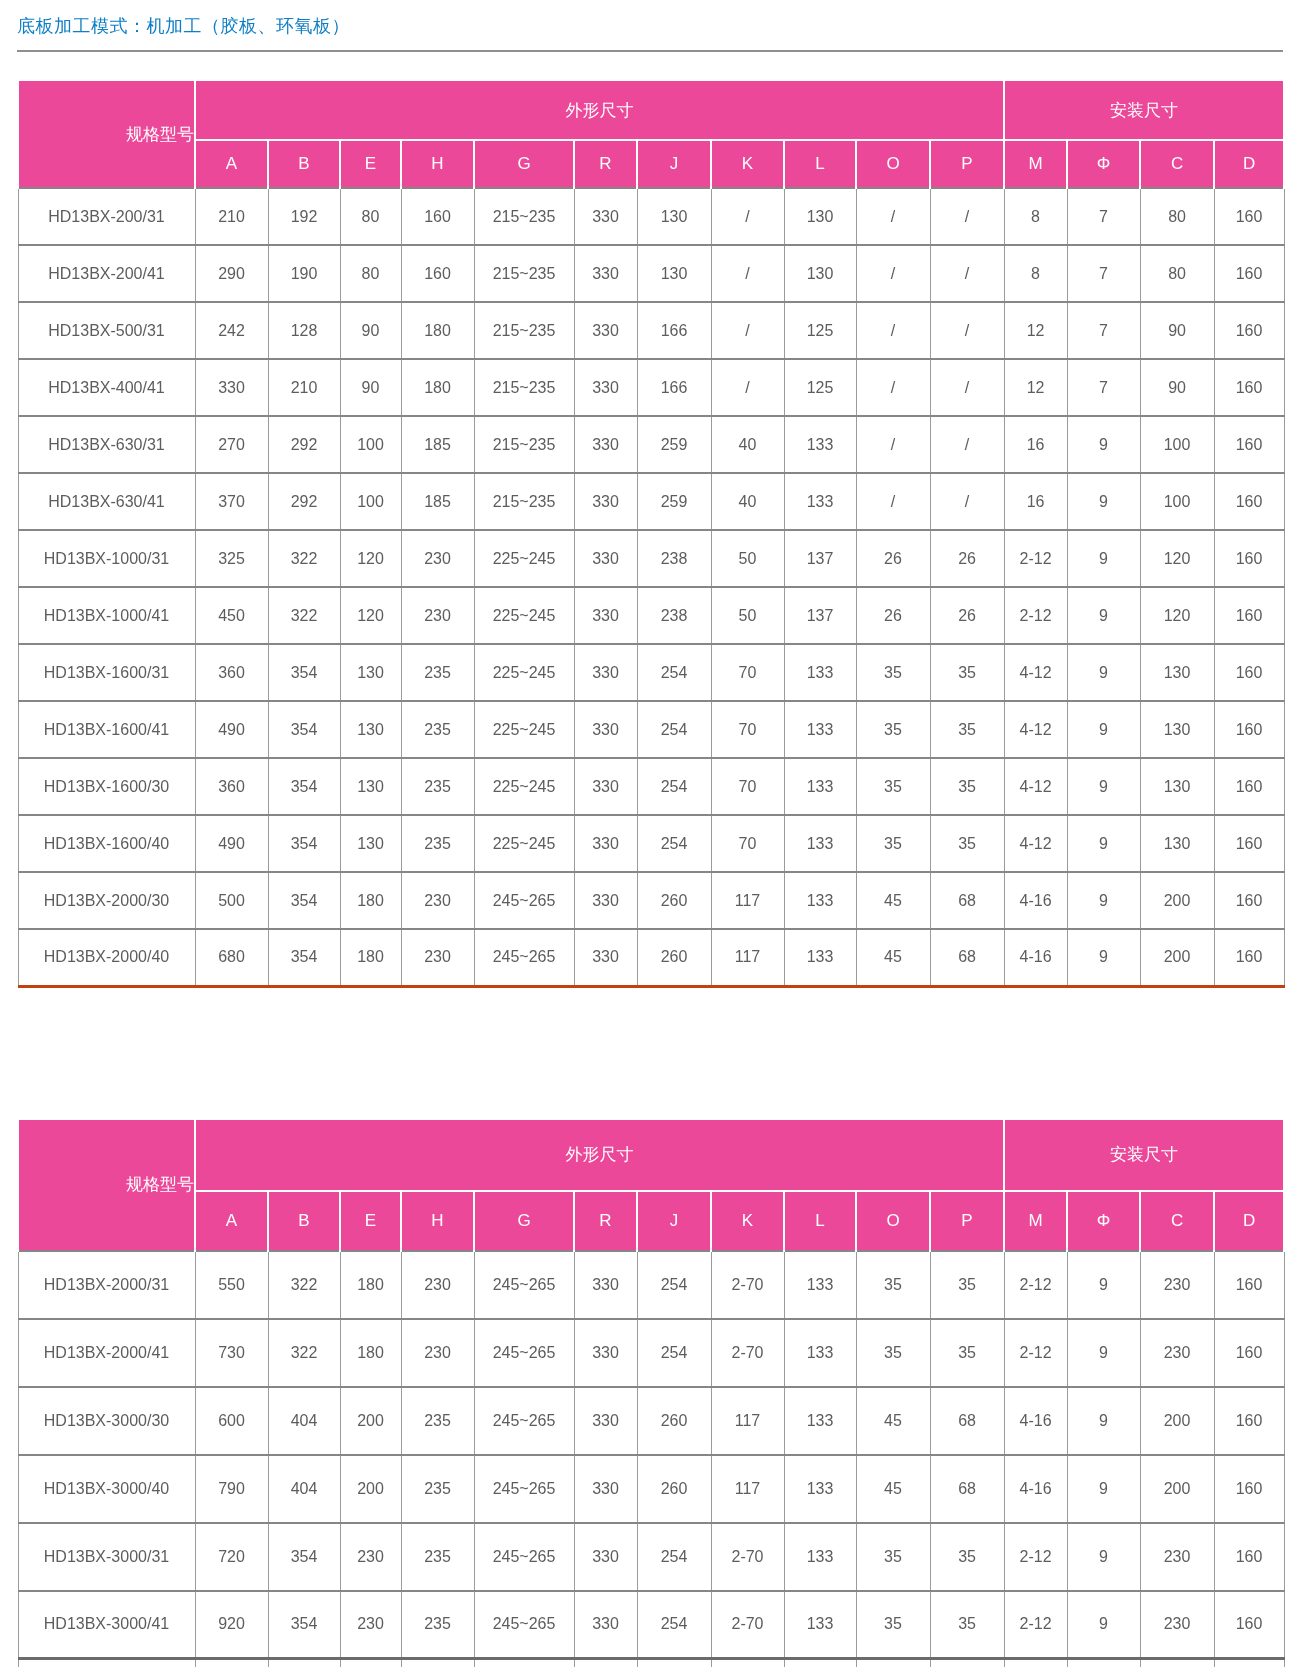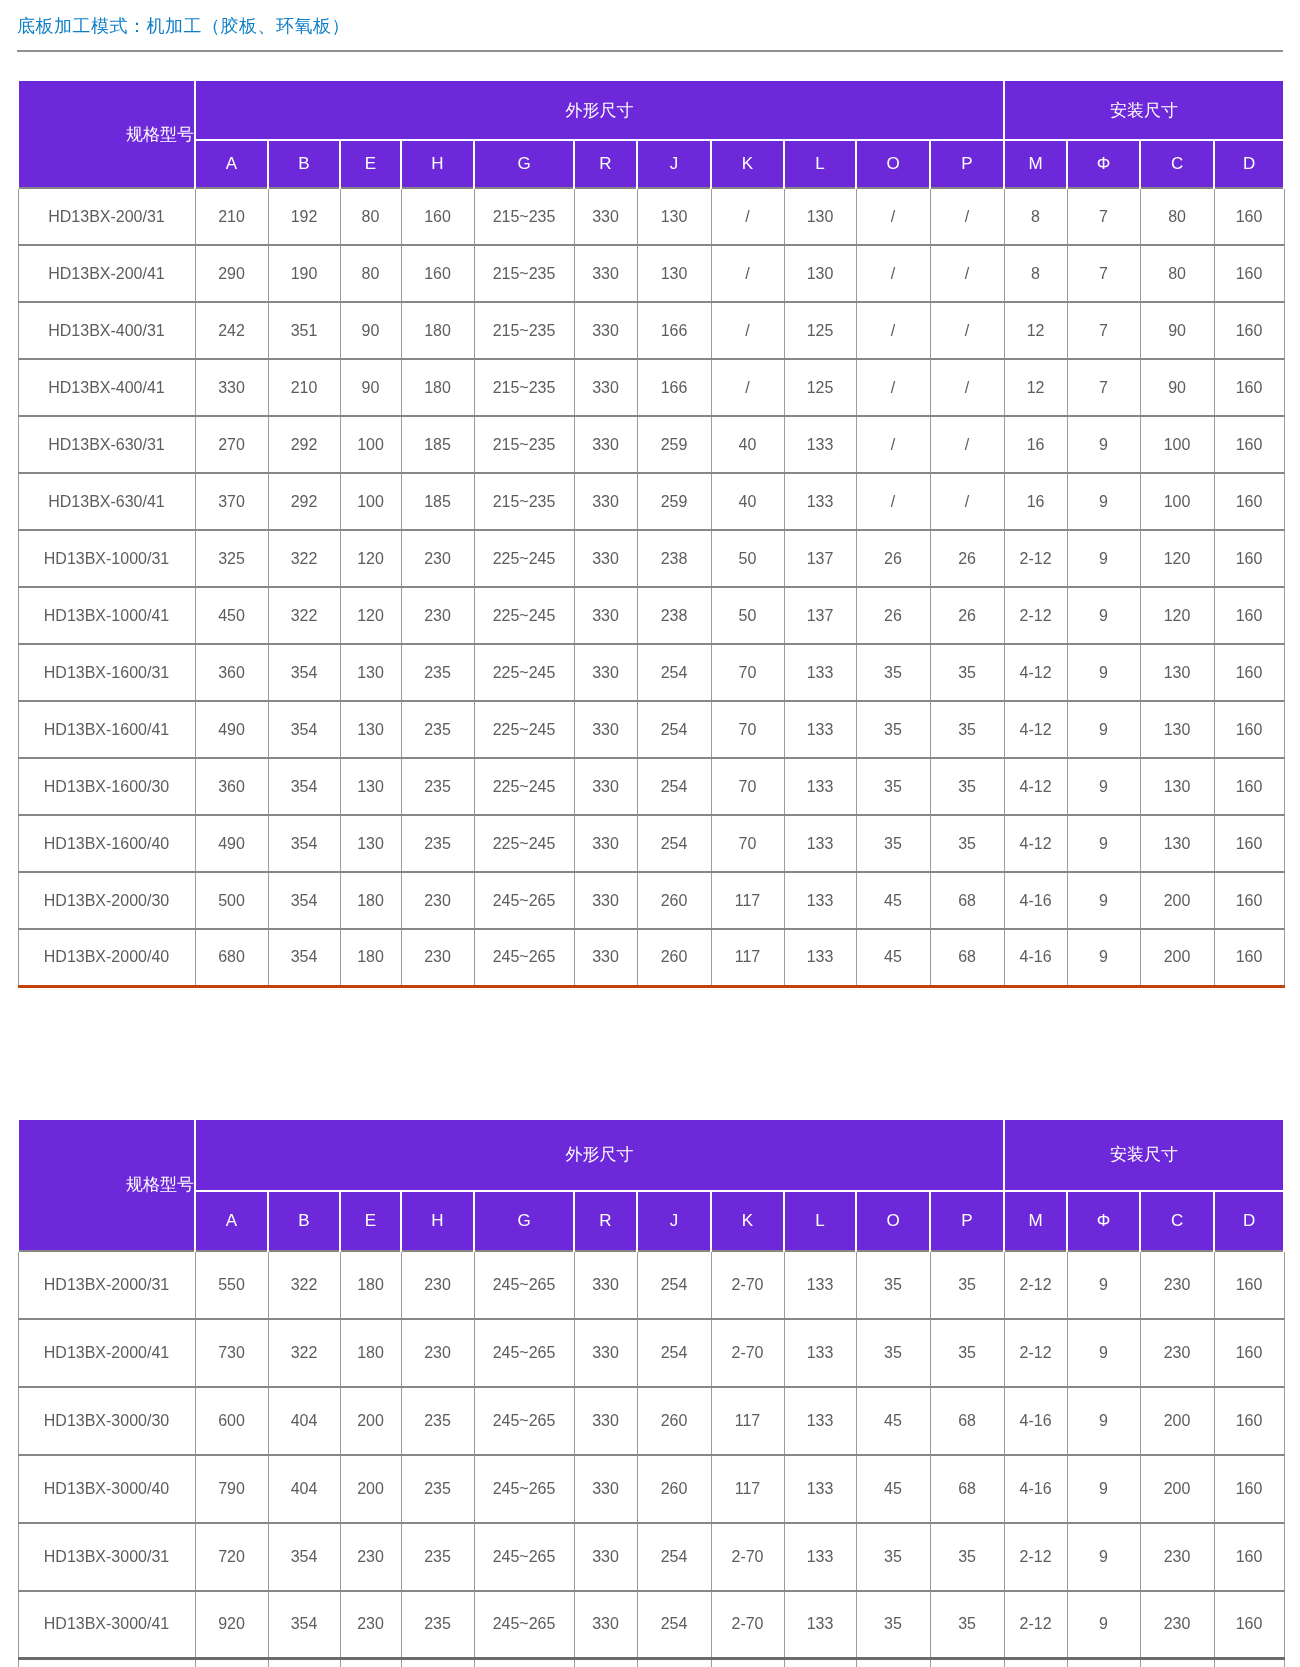--- a/index.html
+++ b/index.html
@@ -25,21 +25,21 @@
 
   table.spec-table {
     border-collapse:collapse;
     table-layout:fixed;
     width:1266px;
     margin-top:27px;
   }
   table.t2 { margin-top:130px; }
 
   thead th {
-    background:#6d28d9;
+    background:#ec4899;
     color:#ffffff;
     font-weight:normal;
     border:2px solid #ffffff;
     border-bottom-width:1px;
     font-size:17px;
   }
   .t1 tr.h1 th { height:60px; }
   .t1 tr.h2 th { height:48px; }
   .t2 tr.h1 th { height:72px; }
   .t2 tr.h2 th { height:60px; }
@@ -149,23 +149,23 @@
           <td>/</td>
           <td>130</td>
           <td>/</td>
           <td>/</td>
           <td>8</td>
           <td>7</td>
           <td>80</td>
           <td>160</td>
         </tr>
         <tr>
-          <td>HD13BX-400/31</td>
+          <td>HD13BX-500/31</td>
           <td>242</td>
-          <td>351</td>
+          <td>128</td>
           <td>90</td>
           <td>180</td>
           <td>215~235</td>
           <td>330</td>
           <td>166</td>
           <td>/</td>
           <td>125</td>
           <td>/</td>
           <td>/</td>
           <td>12</td>

